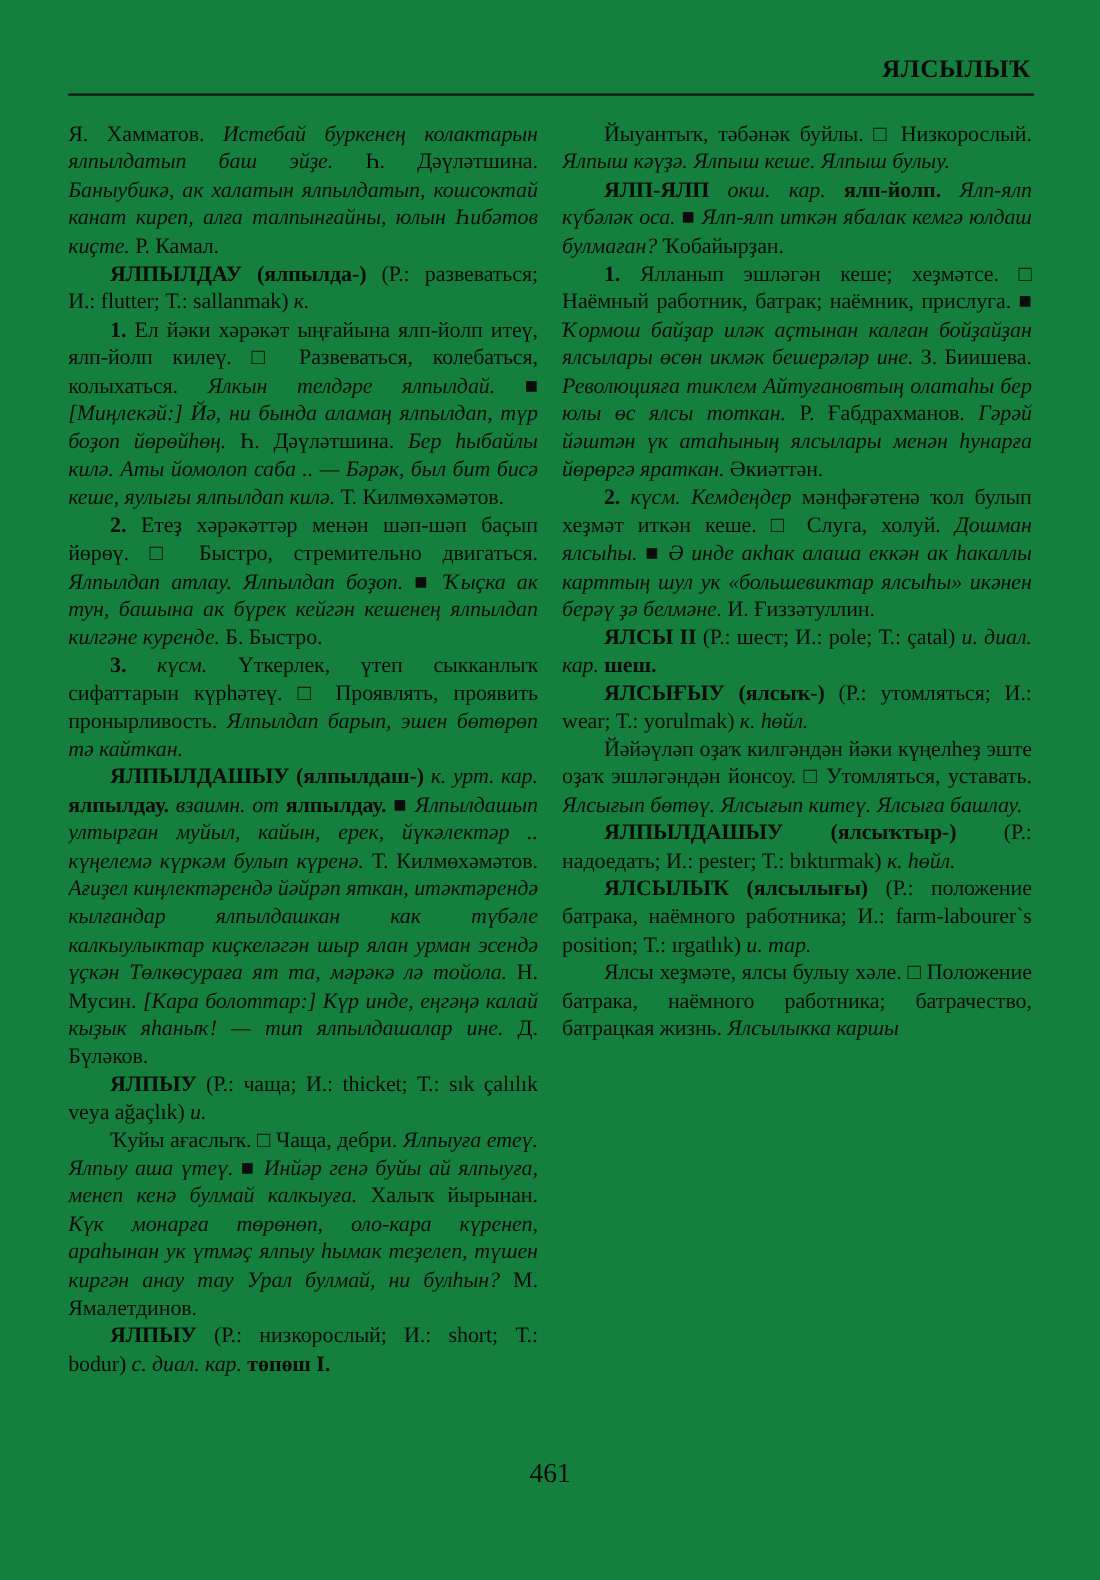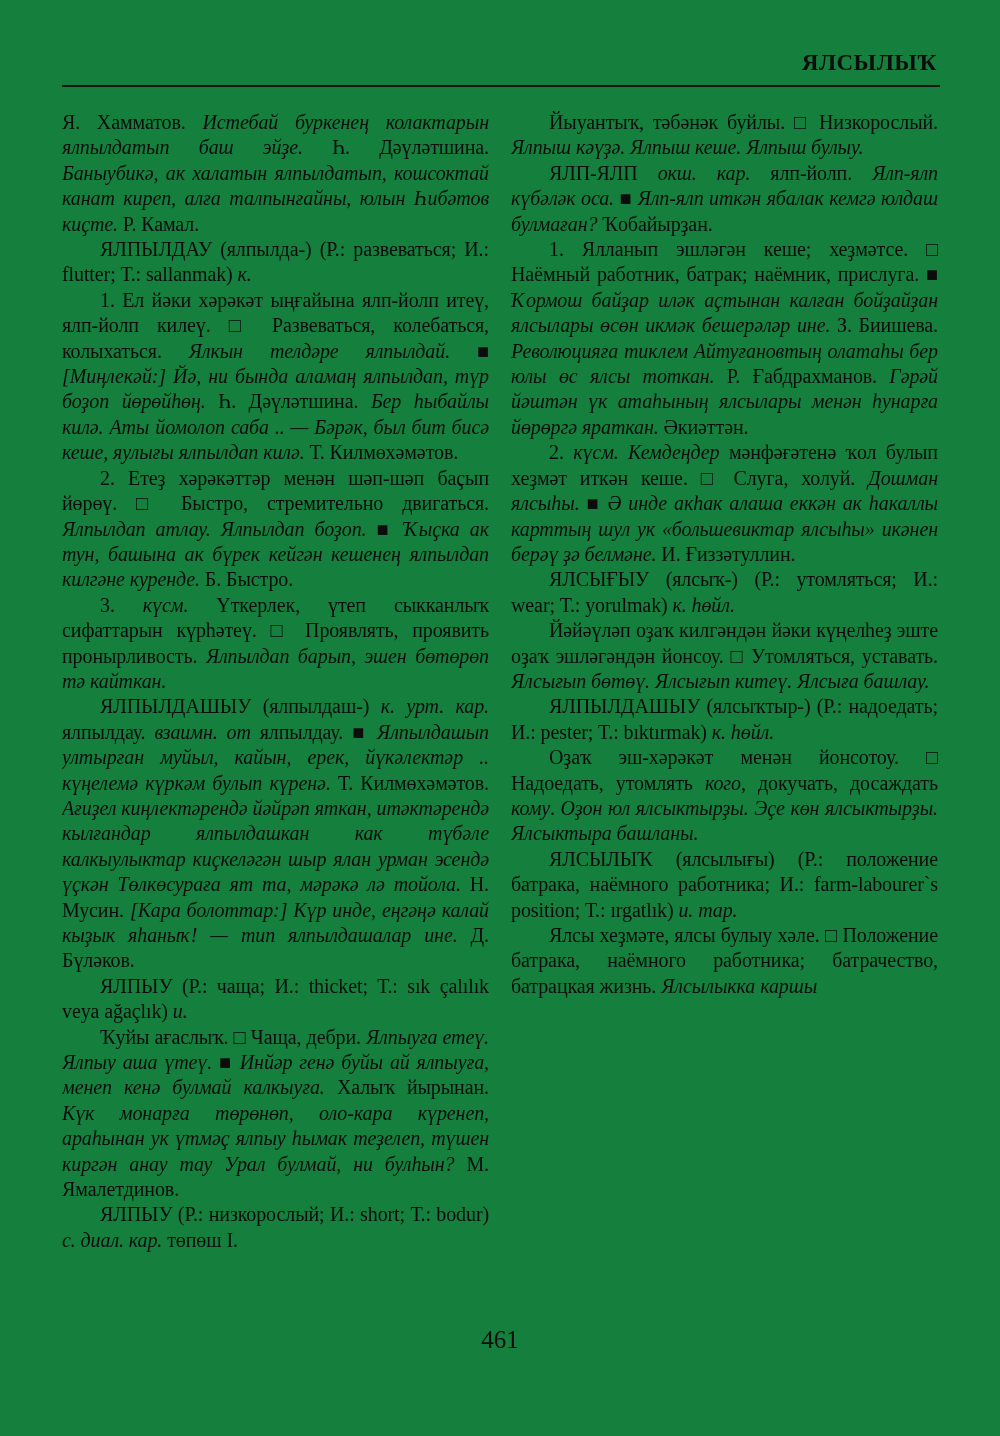--- a/index.html
+++ b/index.html
@@ -47,21 +47,21 @@
     flex: 0 0 427px;
     text-align: justify;
     font-size: 20px;
     line-height: 25.4px;
     height: 1205px;
     overflow: hidden;
     letter-spacing: -0.1px;
   }
   .para { margin: 0; }
   .para.indent { text-indent: 38px; }
-  .b { font-weight: normal; }
+  .b { font-weight: bold; }
   .i { font-style: italic; }
   .footer {
     position: absolute;
     top: 1326px;
     left: 0;
     width: 100%;
     text-align: center;
     font-size: 25px;
   }
 </style>
@@ -81,22 +81,22 @@
         <p class="para indent"><span class="b">ЯЛПЫЛДАШЫУ (ялпылдаш-) </span><span class="i">к. урт. кар. </span><span class="b">ялпылдау. </span><span class="i">взаимн. от </span><span class="b">ялпылдау. </span><span class="n">■ </span><span class="i">Ялпылдашып ултырған муйыл, кайын, ерек, йүкәлектәр .. күңелемә күркәм булып күренә.</span><span class="n"> Т. Килмөхәмәтов. </span><span class="i">Ағиҙел киңлектәрендә йәйрәп яткан, итәктәрендә кылғандар ялпылдашкан как түбәле калкыулыктар киҫкеләгән шыр ялан урман эсендә үҫкән Төлкөсураға ят та, мәрәкә лә тойола.</span><span class="n"> Н. Мусин. </span><span class="i">[Кара болоттар:] Күр инде, еңгәңә калай кыҙык яһаныҡ! — тип ялпылдашалар ине.</span><span class="n"> Д. Бүләков.</span></p>
         <p class="para indent"><span class="b">ЯЛПЫУ </span><span class="n">(Р.: чаща; И.: thicket; Т.: sık çalılık veya ağaçlık) </span><span class="i">и.</span></p>
         <p class="para indent"><span class="n">Ҡуйы ағаслыҡ. □ Чаща, дебри. </span><span class="i">Ялпыуға етеү. Ялпыу аша үтеү.</span><span class="n"> ■ </span><span class="i">Инйәр генә буйы ай ялпыуға, менеп кенә булмай калкыуға.</span><span class="n"> Халыҡ йырынан. </span><span class="i">Күк монарға төрөнөп, оло-кара күренеп, араһынан ук үтмәҫ ялпыу һымак теҙелеп, түшен киргән анау тау Урал булмай, ни булһын?</span><span class="n"> М. Ямалетдинов.</span></p>
         <p class="para indent"><span class="b">ЯЛПЫУ </span><span class="n">(Р.: низкорослый; И.: short; Т.: bodur) </span><span class="i">с. диал. кар. </span><span class="b">төпөш I.</span></p>
       </div>
     <div class="col">
         <p class="para indent"><span class="n">Йыуантыҡ, тәбәнәк буйлы. □ Низкорослый. </span><span class="i">Ялпыш кәүҙә. Ялпыш кеше. Ялпыш булыу.</span></p>
         <p class="para indent"><span class="b">ЯЛП-ЯЛП </span><span class="i">окш. кар. </span><span class="b">ялп-йолп. </span><span class="i">Ялп-ялп күбәләк оса.</span><span class="n"> ■ </span><span class="i">Ялп-ялп иткән ябалак кемгә юлдаш булмаған?</span><span class="n"> Ҡобайырҙан.</span></p>
         <p class="para indent"><span class="b">1.</span><span class="n"> Ялланып эшләгән кеше; хеҙмәтсе. □ Наёмный работник, батрак; наёмник, прислуга. ■ </span><span class="i">Ҡормош байҙар иләк аҫтынан калған бойҙайҙан ялсылары өсөн икмәк бешерәләр ине.</span><span class="n"> З. Биишева. </span><span class="i">Революцияға тиклем Айтуғановтың олатаһы бер юлы өс ялсы тоткан.</span><span class="n"> Р. Ғабдрахманов. </span><span class="i">Гәрәй йәштән үк атаһының ялсылары менән һунарға йөрөргә яраткан.</span><span class="n"> Әкиәттән.</span></p>
         <p class="para indent"><span class="b">2.</span><span class="n"> </span><span class="i">күсм. Кемдеңдер</span><span class="n"> мәнфәғәтенә ҡол булып хеҙмәт иткән кеше. □ Слуга, холуй. </span><span class="i">Дошман ялсыһы.</span><span class="n"> ■ </span><span class="i">Ә инде акһак алаша еккән ак һакаллы карттың шул ук «большевиктар ялсыһы» икәнен берәү ҙә белмәне.</span><span class="n"> И. Ғиззәтуллин.</span></p>
+        <p class="para indent"><span class="b">ЯЛСЫ II </span><span class="n">(Р.: шест; И.: pole; Т.: çatal) </span><span class="i">и. диал. кар. </span><span class="b">шеш.</span></p>
         <p class="para indent"><span class="b">ЯЛСЫҒЫУ (ялсыҡ-) </span><span class="n">(Р.: утомляться; И.: wear; Т.: yorulmak) </span><span class="i">к. һөйл.</span></p>
         <p class="para indent"><span class="n">Йәйәүләп оҙаҡ килгәндән йәки күңелһеҙ эште оҙаҡ эшләгәндән йонсоу. □ Утомляться, уставать. </span><span class="i">Ялсығып бөтөү. Ялсығып китеү. Ялсыға башлау.</span></p>
         <p class="para indent"><span class="b">ЯЛПЫЛДАШЫУ (ялсыҡтыр-) </span><span class="n">(Р.: надоедать; И.: pester; Т.: bıktırmak) </span><span class="i">к. һөйл.</span></p>
-        <p class="para indent"><span class="n">Оҙаҡ эш-хәрәкәт менән йонсотоу. □ Надоедать, утомлять </span><span class="i">кого</span><span class="n">, докучать, досаждать </span><span class="i">кому</span><span class="n">. </span><span class="i">Оҙон юл ялсыктырҙы. Эҫе көн ялсыктырҙы. Ялсыктыра башланы.</span></p>
         <p class="para indent"><span class="b">ЯЛСЫЛЫҠ (ялсылығы) </span><span class="n">(Р.: положение батрака, наёмного работника; И.: farm-labourer`s position; Т.: ırgatlık) </span><span class="i">и. тар.</span></p>
         <p class="para indent"><span class="n">Ялсы хеҙмәте, ялсы булыу хәле. □ Положение батрака, наёмного работника; батрачество, батрацкая жизнь. </span><span class="i">Ялсылыкка каршы</span></p>
       </div>
   </div>
   <div class="footer">461</div>
 </div>
 
 </body></html>

